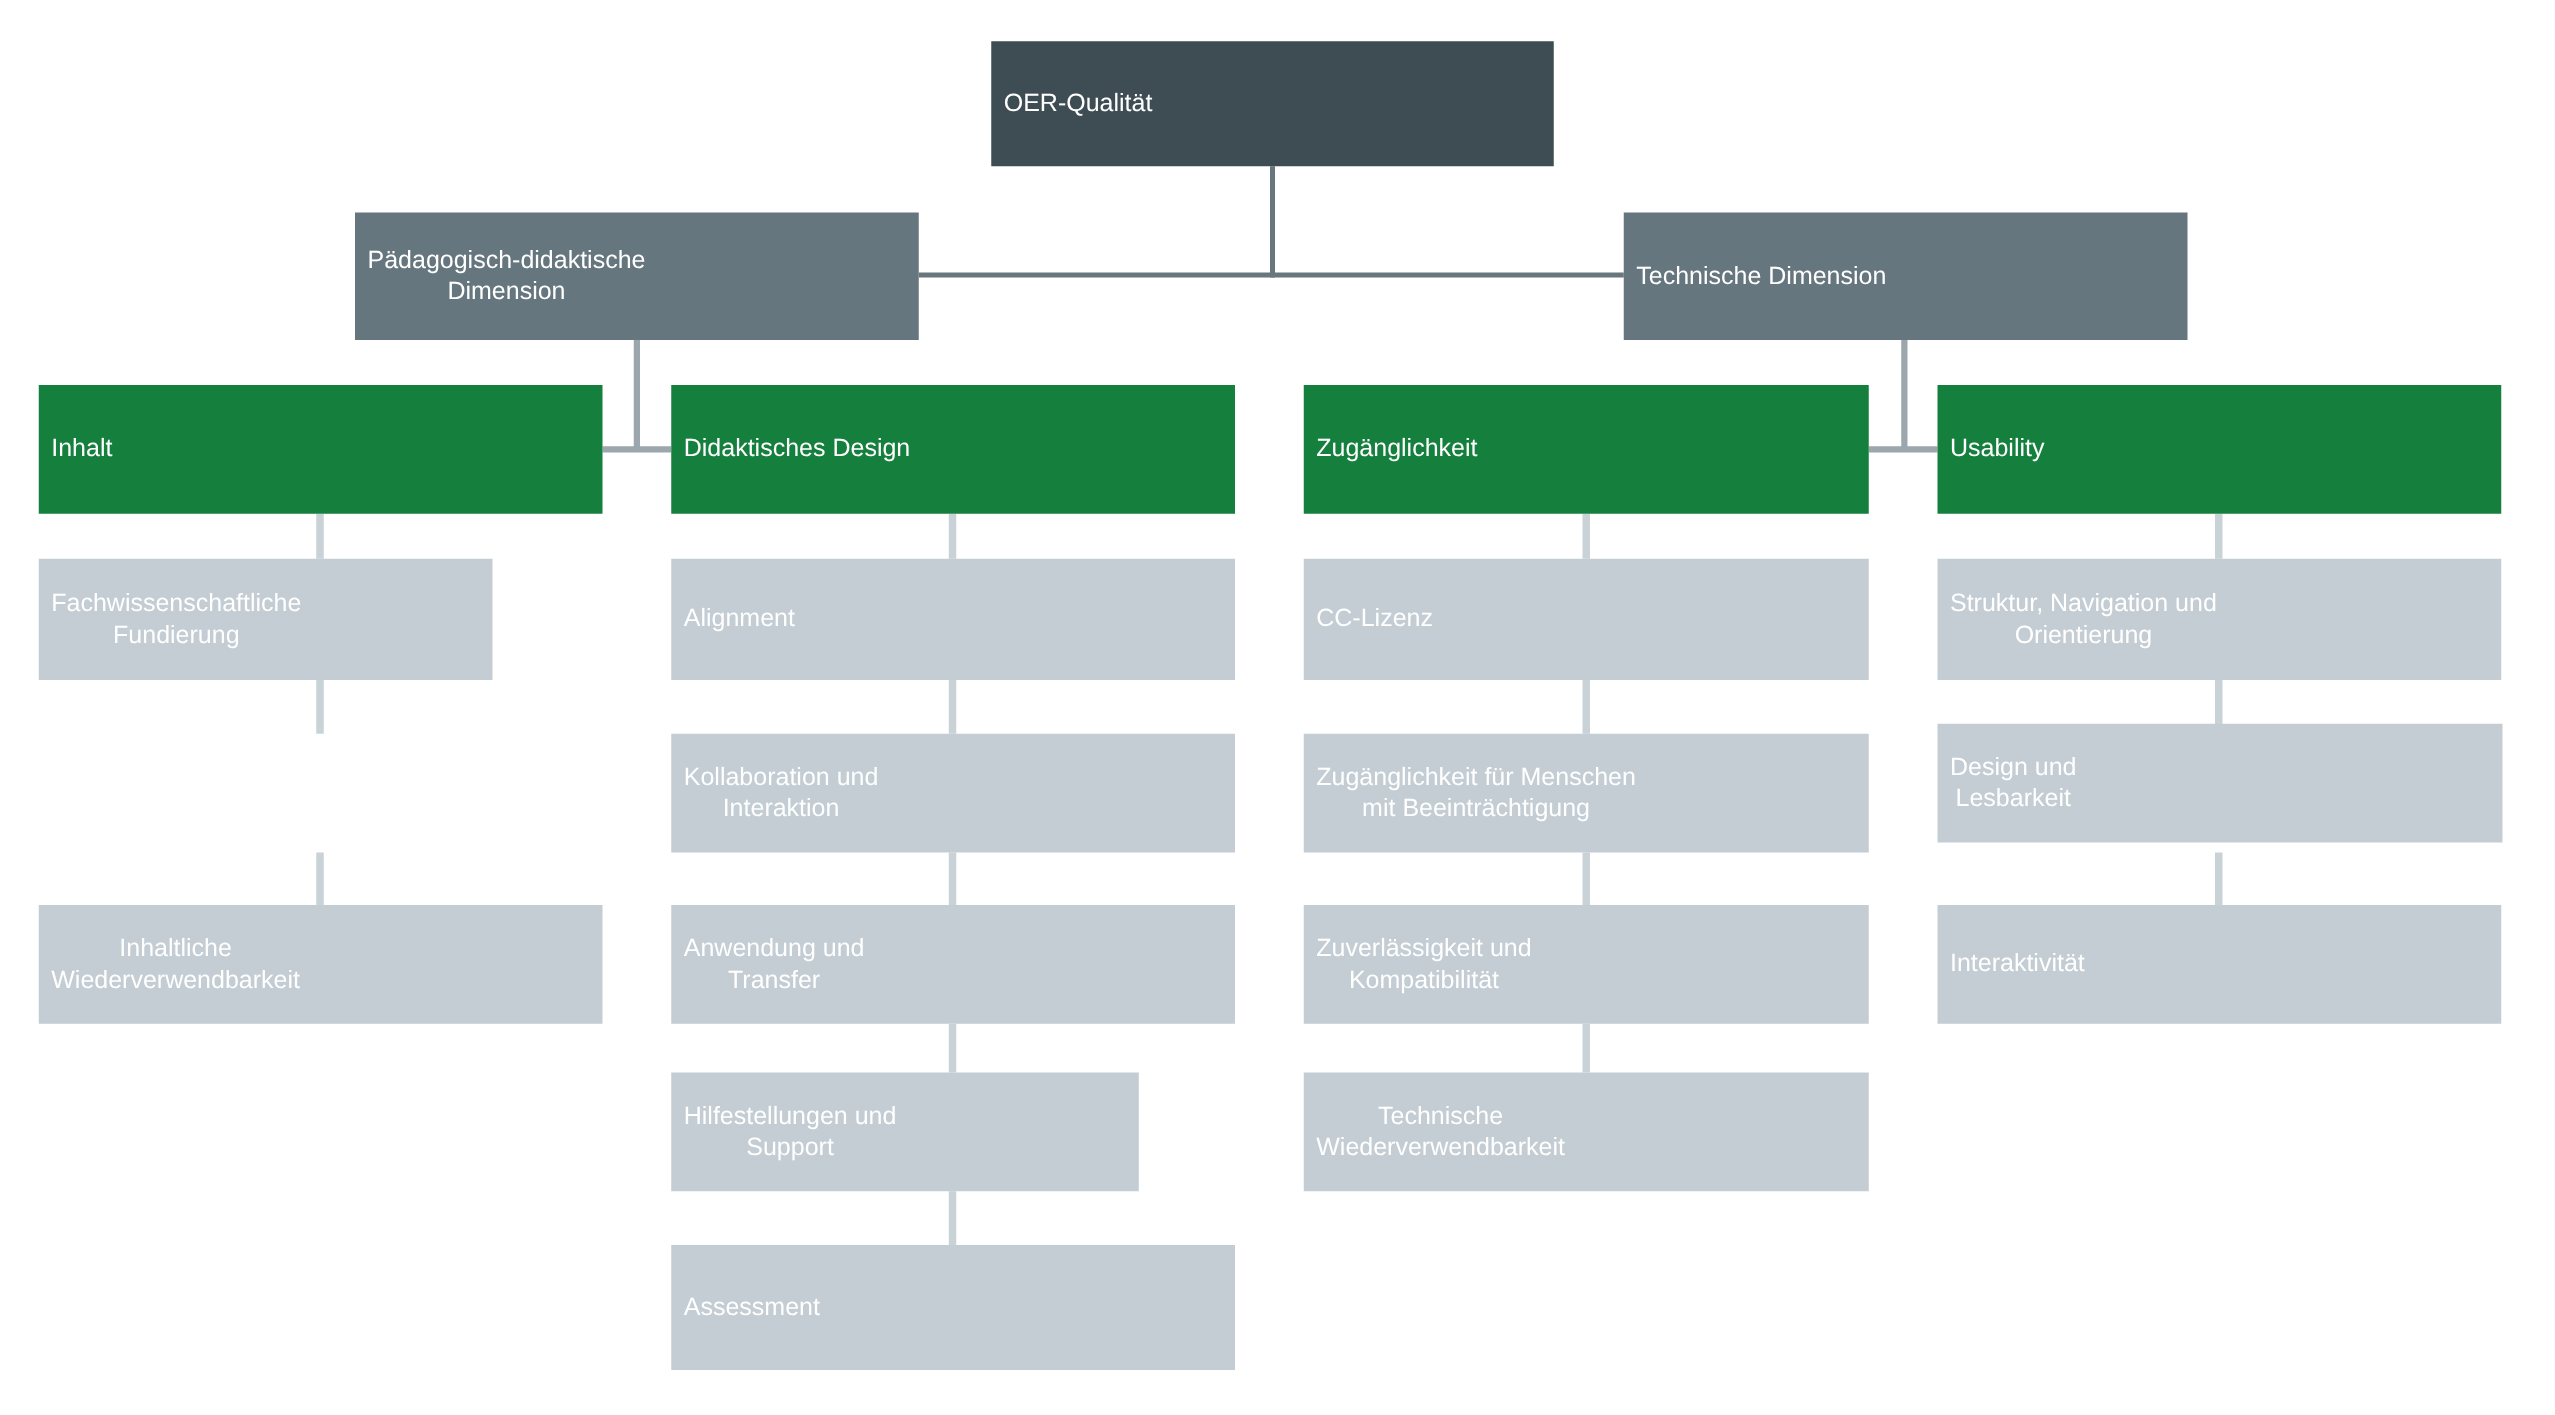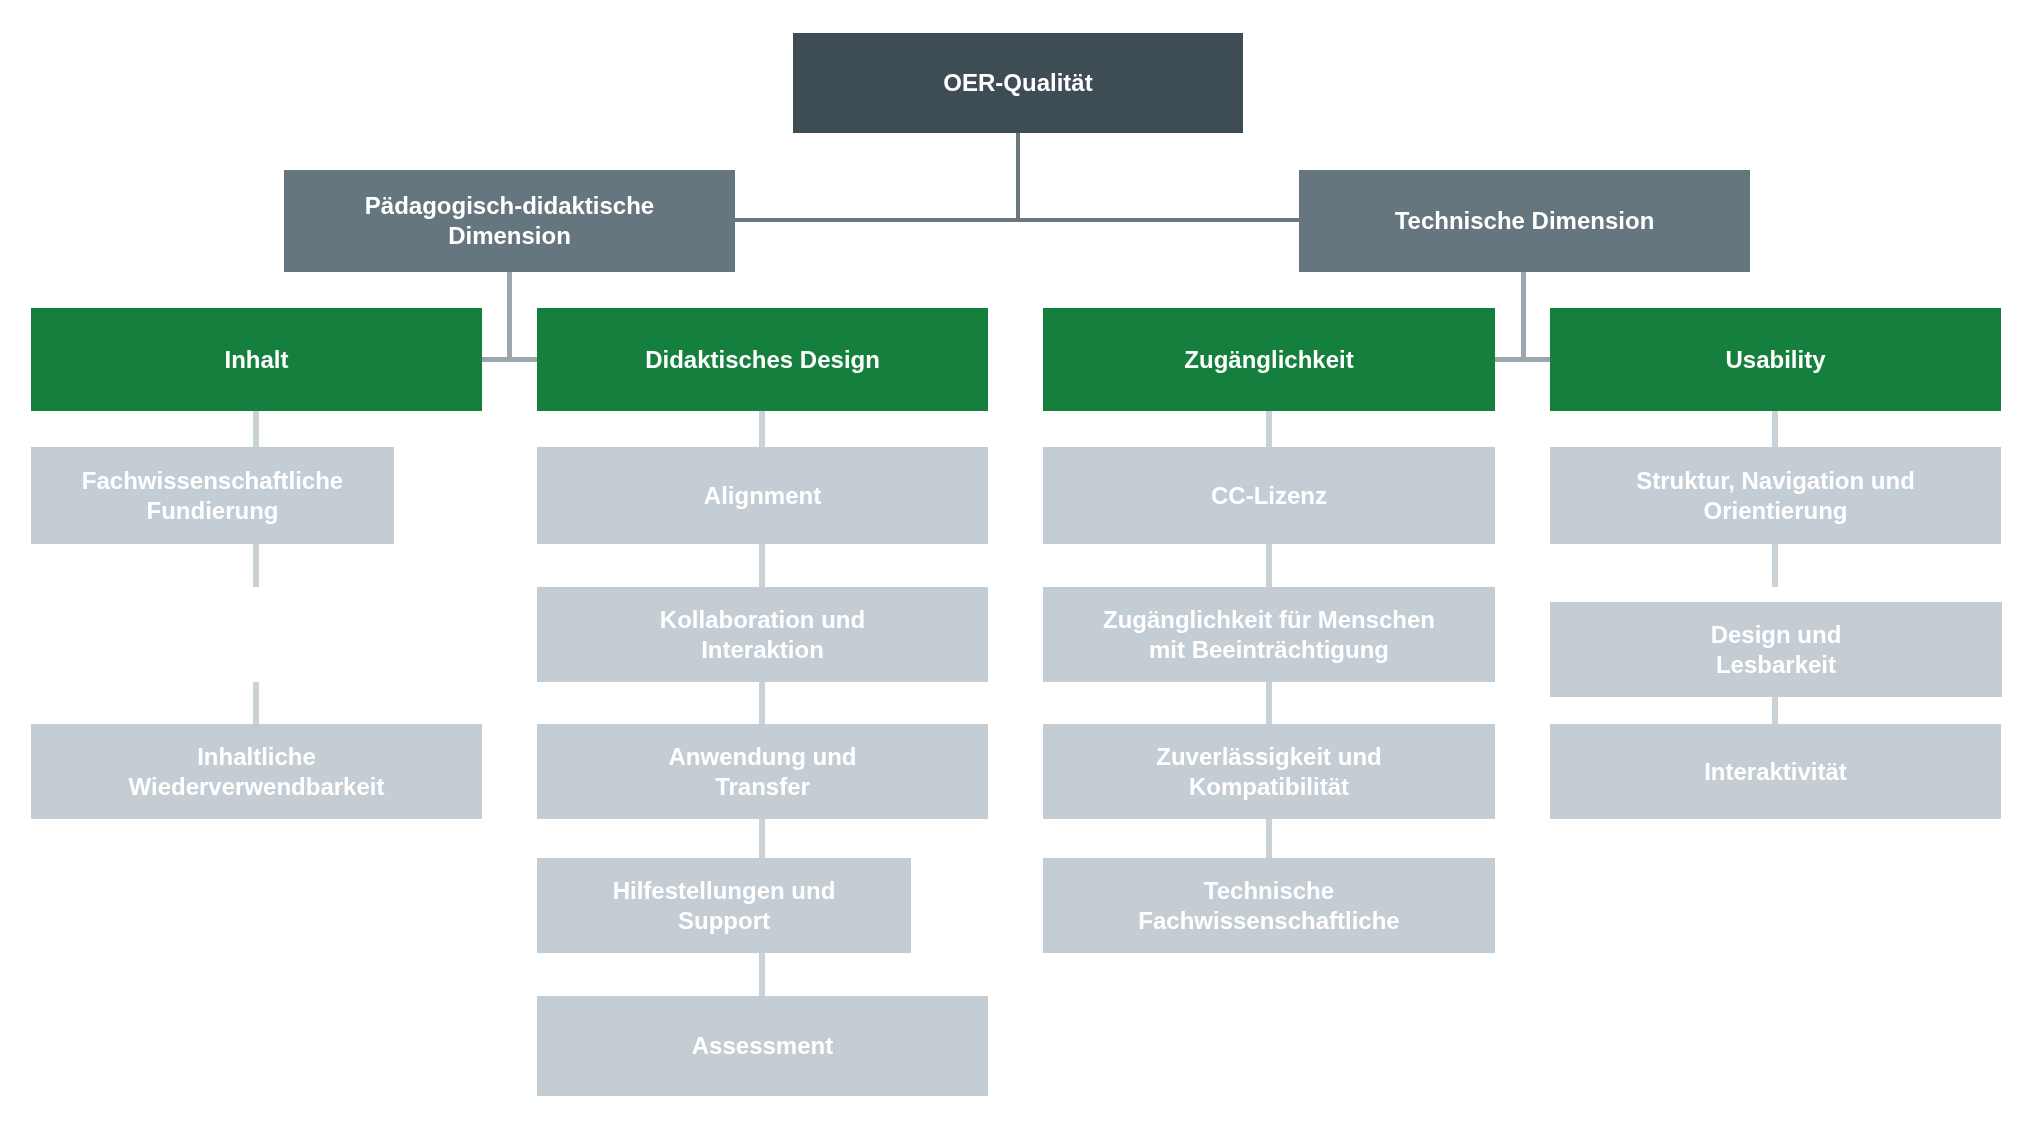--- a/index.html
+++ b/index.html
@@ -5,25 +5,25 @@
   html,body{margin:0;padding:0;background:#ffffff;}
   .stage{
     position:relative;
     width:2044px;height:1132px;
     background:#ffffff;
     font-family:"Liberation Sans","DejaVu Sans",sans-serif;
     overflow:hidden;
   }
   .box{
     position:absolute;
-    display:flex;align-items:center;justify-content:center;
+    display:flex;align-items:center;
     text-align:center;
     color:#ffffff;
-    font-weight:bold;
-    font-size:24px;
+    font-weight:normal;
+    font-size:20px;
     line-height:1.23;
     box-sizing:border-box;
     padding:4px 10px;
   }
   .box .lbl{white-space:pre-line;}
   .root-box{background:#3E4D54;}
   .dim-box{background:#66767E;}
   .cat-box{background:#15803d;}
   .item-box{background:#C3CDD3;}
   .conn{position:absolute;}
@@ -123,28 +123,28 @@
   <div class="box item-box" style="left:1043px;top:587px;width:452px;height:95px;">
     <span class="lbl">Zugänglichkeit für Menschen
 mit Beeinträchtigung</span>
   </div>
   <div class="box item-box" style="left:1043px;top:724px;width:452px;height:95px;">
     <span class="lbl">Zuverlässigkeit und
 Kompatibilität</span>
   </div>
   <div class="box item-box" style="left:1043px;top:858px;width:452px;height:95px;">
     <span class="lbl">Technische
-Fachwissenschaftliche</span>
+Wiederverwendbarkeit</span>
   </div>
 
   <div class="box item-box" style="left:1550px;top:447px;width:451px;height:97px;">
     <span class="lbl">Struktur, Navigation und
 Orientierung</span>
   </div>
-  <div class="box item-box" style="left:1550px;top:602px;width:452px;height:95px;">
+  <div class="box item-box" style="left:1550px;top:579px;width:452px;height:95px;">
     <span class="lbl">Design und
 Lesbarkeit</span>
   </div>
   <div class="box item-box" style="left:1550px;top:724px;width:451px;height:95px;">
     <span class="lbl">Interaktivität</span>
   </div>
 
 </div>
 
 </body></html>

